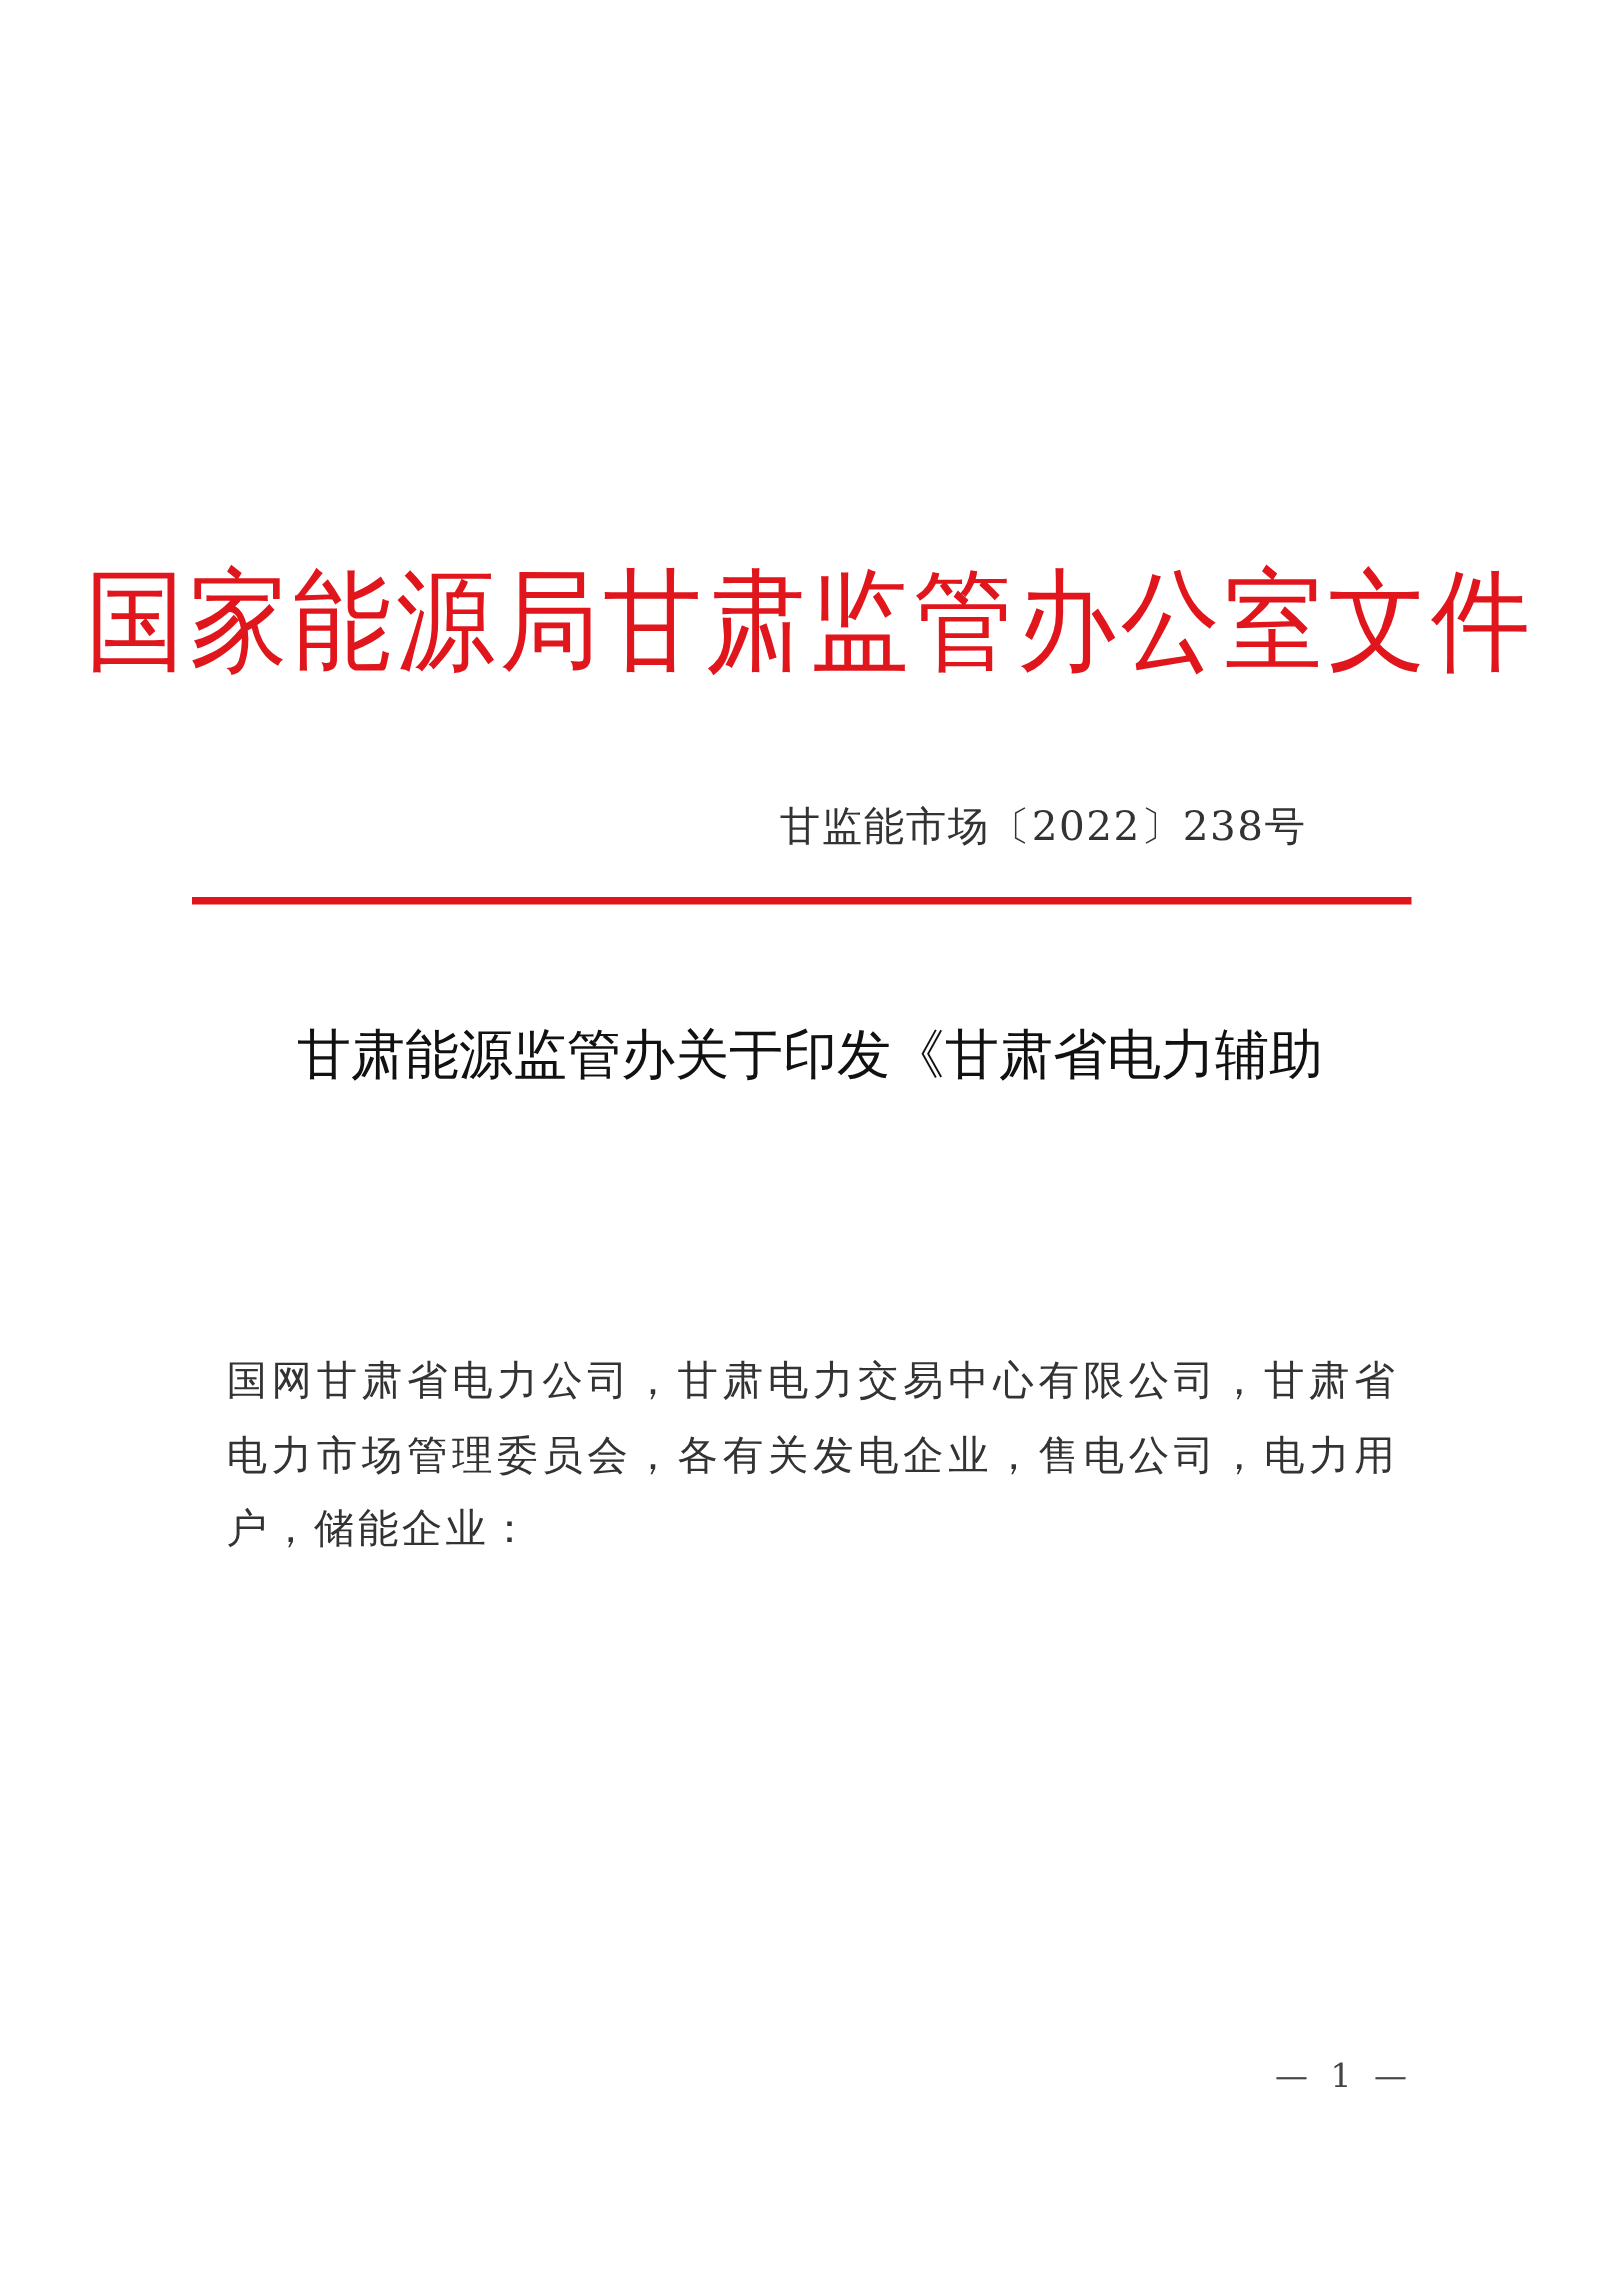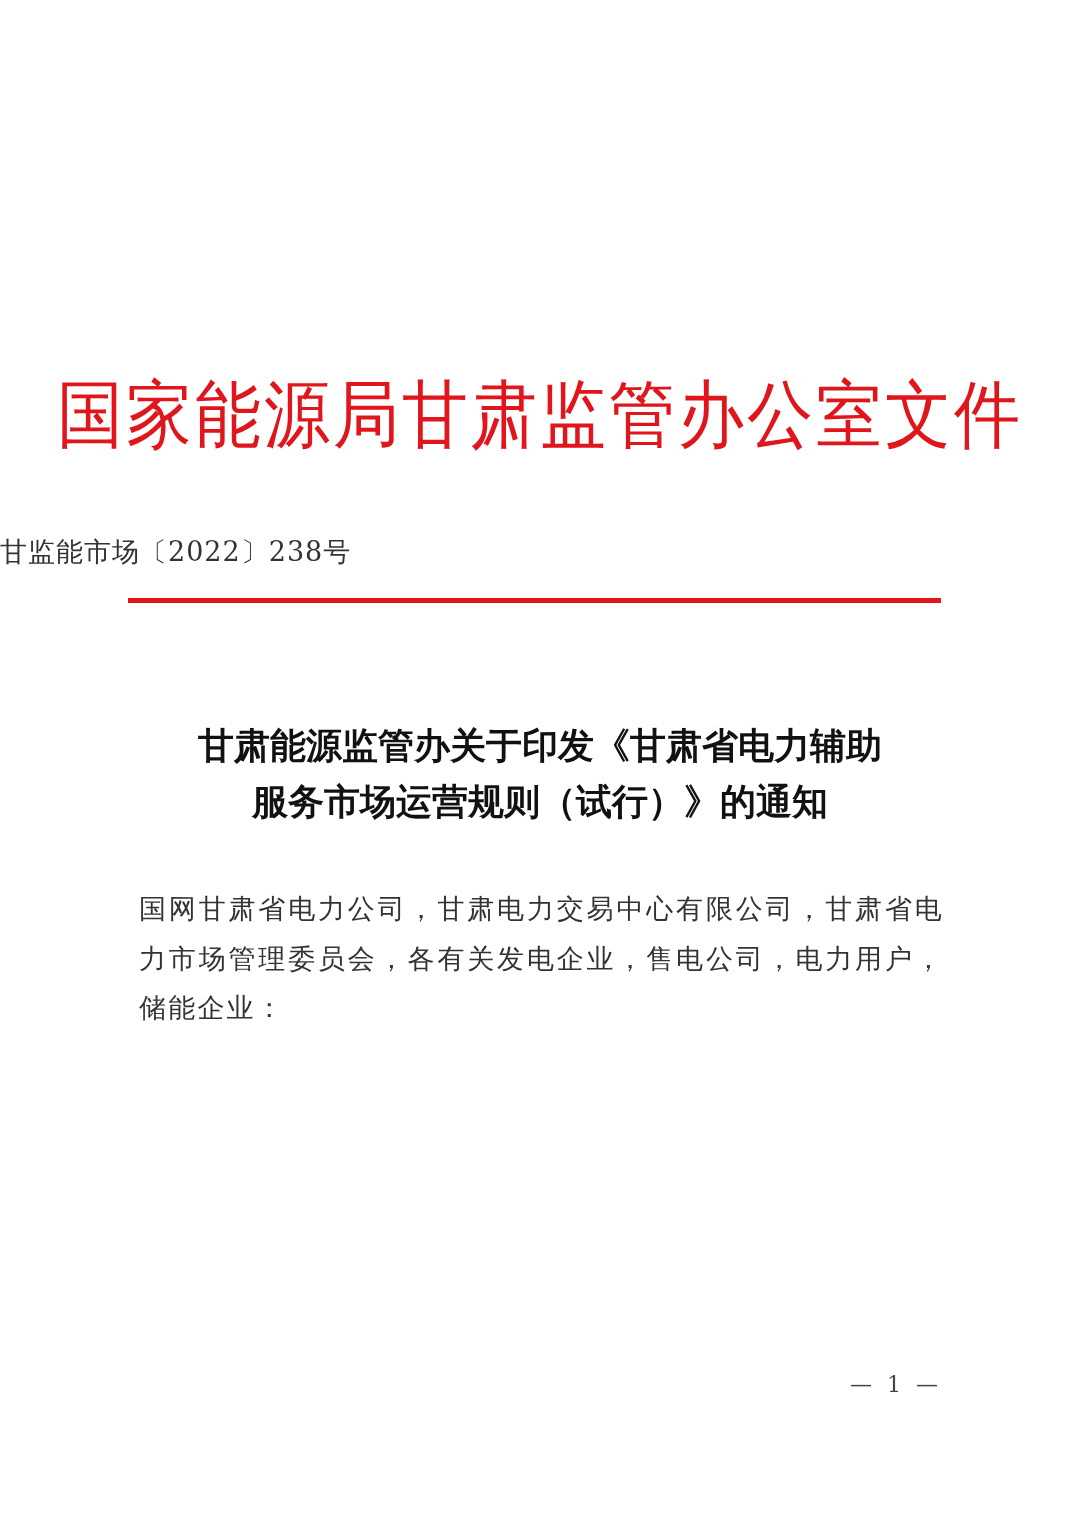--- a/index.html
+++ b/index.html
@@ -1,41 +1,40 @@
 <!DOCTYPE html>
 <html><head>
   <meta charset="utf-8">
   <style>
     html, body { margin: 0; padding: 0; background: #ffffff; }
     body { width: 1080px; height: 1527px; position: relative; overflow: hidden;
            font-family: "DejaVu Serif", "Liberation Serif", serif; color: #222; }
     .header-title { position: absolute; left: 0; width: 1080px; top: 370px; text-align: center;
            color: #e0161c; font-size: 66px; letter-spacing: 3px; line-height: 90px;
            font-family: "DejaVu Serif", "Liberation Serif", serif; transform: scaleY(1.12); }
-    .doc-number { position: absolute; left: 0; width: 871px; top: 530px; text-align: left;
+    .doc-number { position: absolute; left: 0; width: 871px; top: 530px; text-align: right;
            font-size: 27px; letter-spacing: 1px; line-height: 44px; color: #333; }
     .red-rule { position: absolute; left: 128px; width: 813px; top: 598px; height: 5px; background: #e0161c; }
-    .doc-title { position: absolute; left: 140px; width: 800px; top: 718px; text-align: center;
-           font-size: 36px; font-weight: bold; line-height: 56px; color: #111;
+    .doc-title { position: absolute; left: 140px; width: 800px; top: 676px; text-align: center;
+           font-size: 36px; font-weight: normal; line-height: 56px; color: #111;
            font-family: "DejaVu Sans", "Liberation Sans", sans-serif; }
     .body { position: absolute; left: 139px; width: 805px; top: 884px;
             font-size: 27px; line-height: 49.6px; color: #333; letter-spacing: 2.2px; text-align: justify; }
-    .body p { margin: 0; }
+    .body p { margin: 12px; }
     .indent { text-indent: 56px; }
     .page-num { position: absolute; left: 850px; top: 1372px; font-size: 22px; color: #444; letter-spacing: 4px; }
   </style>
 </head>
 <body>
 
 <div class="header-title">国家能源局甘肃监管办公室文件</div>
 <div class="doc-number">甘监能市场〔2022〕238号</div>
 <div class="red-rule"></div>
 
 <div class="doc-title">
   <div>甘肃能源监管办关于印发《甘肃省电力辅助</div>
-  <div>服务市场运营规则（试行）》的通知</div>
 </div>
 
 <div class="body">
   <p>国网甘肃省电力公司，甘肃电力交易中心有限公司，甘肃省电力市场管理委员会，各有关发电企业，售电公司，电力用户，储能企业：</p>
 </div>
 
 <div class="page-num">— 1 —</div>
 
 </body></html>

